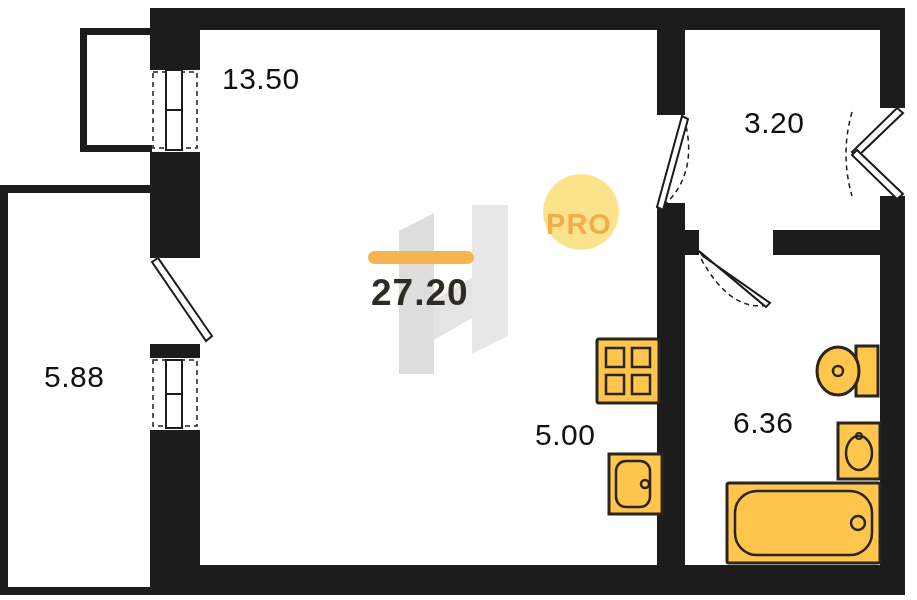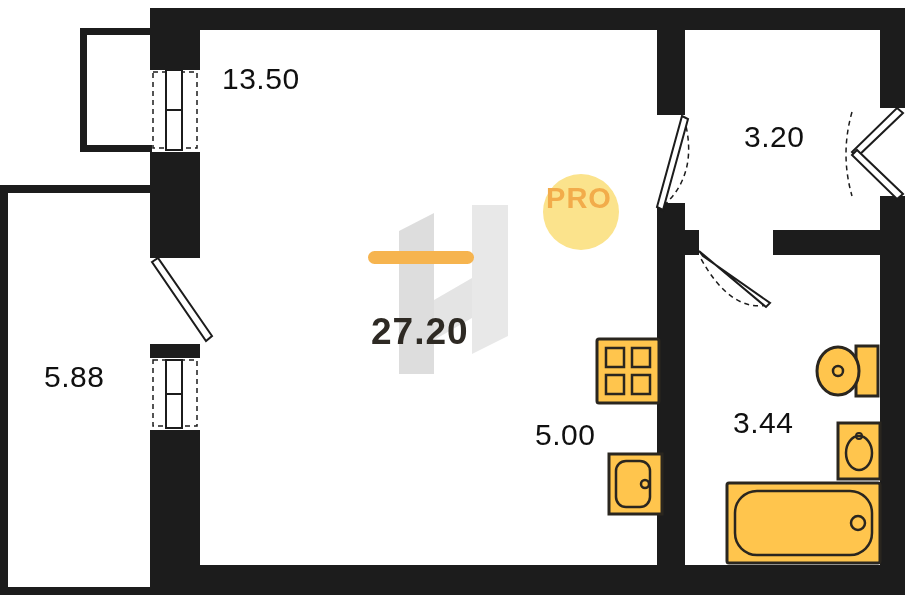--- a/index.html
+++ b/index.html
@@ -22,21 +22,21 @@
   .total-label {
     position:absolute;
     font-size:37px;
     font-weight:bold;
     color:#2e2a24;
     letter-spacing:1px;
     white-space:nowrap;
   }
   .pro-label {
     position:absolute;
-    left:545px; top:182px; width:68px;
+    left:545px; top:208px; width:68px;
     text-align:center;
     font-size:29px;
     font-weight:600;
     color:#f2ac4b;
     letter-spacing:1px;
   }
 </style>
 </head>
 <body>
 
@@ -146,22 +146,22 @@
 
     <g transform="translate(727,483)">
       <rect x="0" y="0" width="153" height="80" rx="2" fill="#FFC54D" stroke="#2A261F" stroke-width="3"></rect>
       <rect x="8" y="8" width="137" height="64" rx="22" fill="none" stroke="#2A261F" stroke-width="2.5"></rect>
       <circle cx="131" cy="40" r="7" fill="none" stroke="#2A261F" stroke-width="2.5"></circle>
     </g>
 
   </svg>
 
   <div class="area-label" style="left:222px; top:62px;">13.50</div>
-  <div class="area-label" style="left:744px; top:120px;">3.20</div>
+  <div class="area-label" style="left:744px; top:106px;">3.20</div>
   <div class="area-label" style="left:44px;  top:360px;">5.88</div>
   <div class="area-label" style="left:503px; top:418px;margin-left:32px;">5.00</div>
-  <div class="area-label" style="left:733px; top:406px;">3.44</div>
+  <div class="area-label" style="left:733px; top:406px;">6.36</div>
 
-  <div class="total-label" style="left:371px; top:272px;margin-top:39px;">27.20</div>
+  <div class="total-label" style="left:371px; top:272px;">27.20</div>
 
   <div class="pro-label">PRO</div>
 
 </div>
 
 </body></html>

